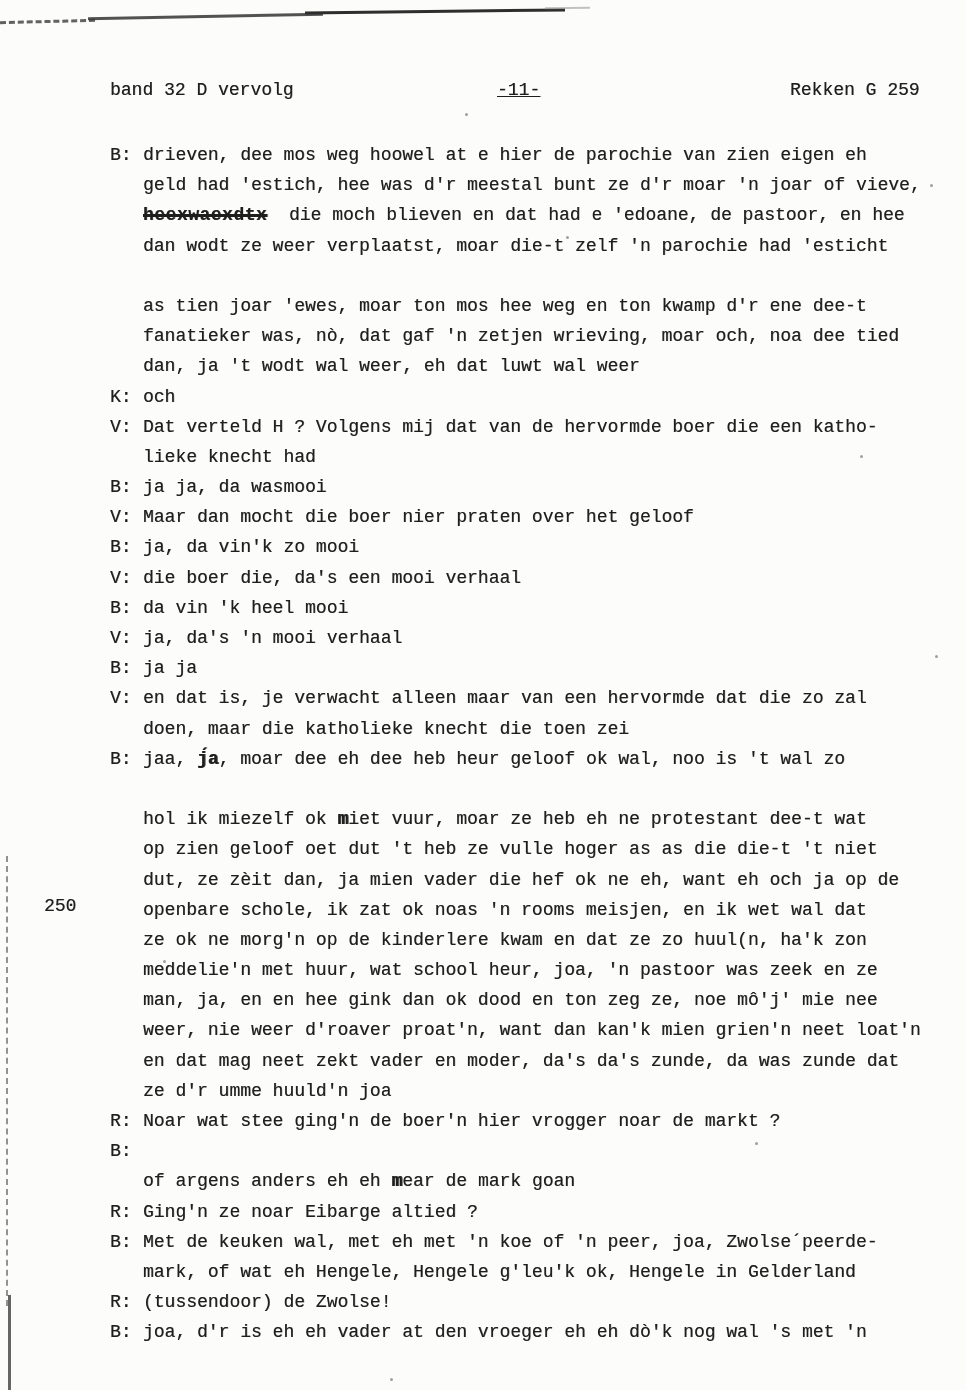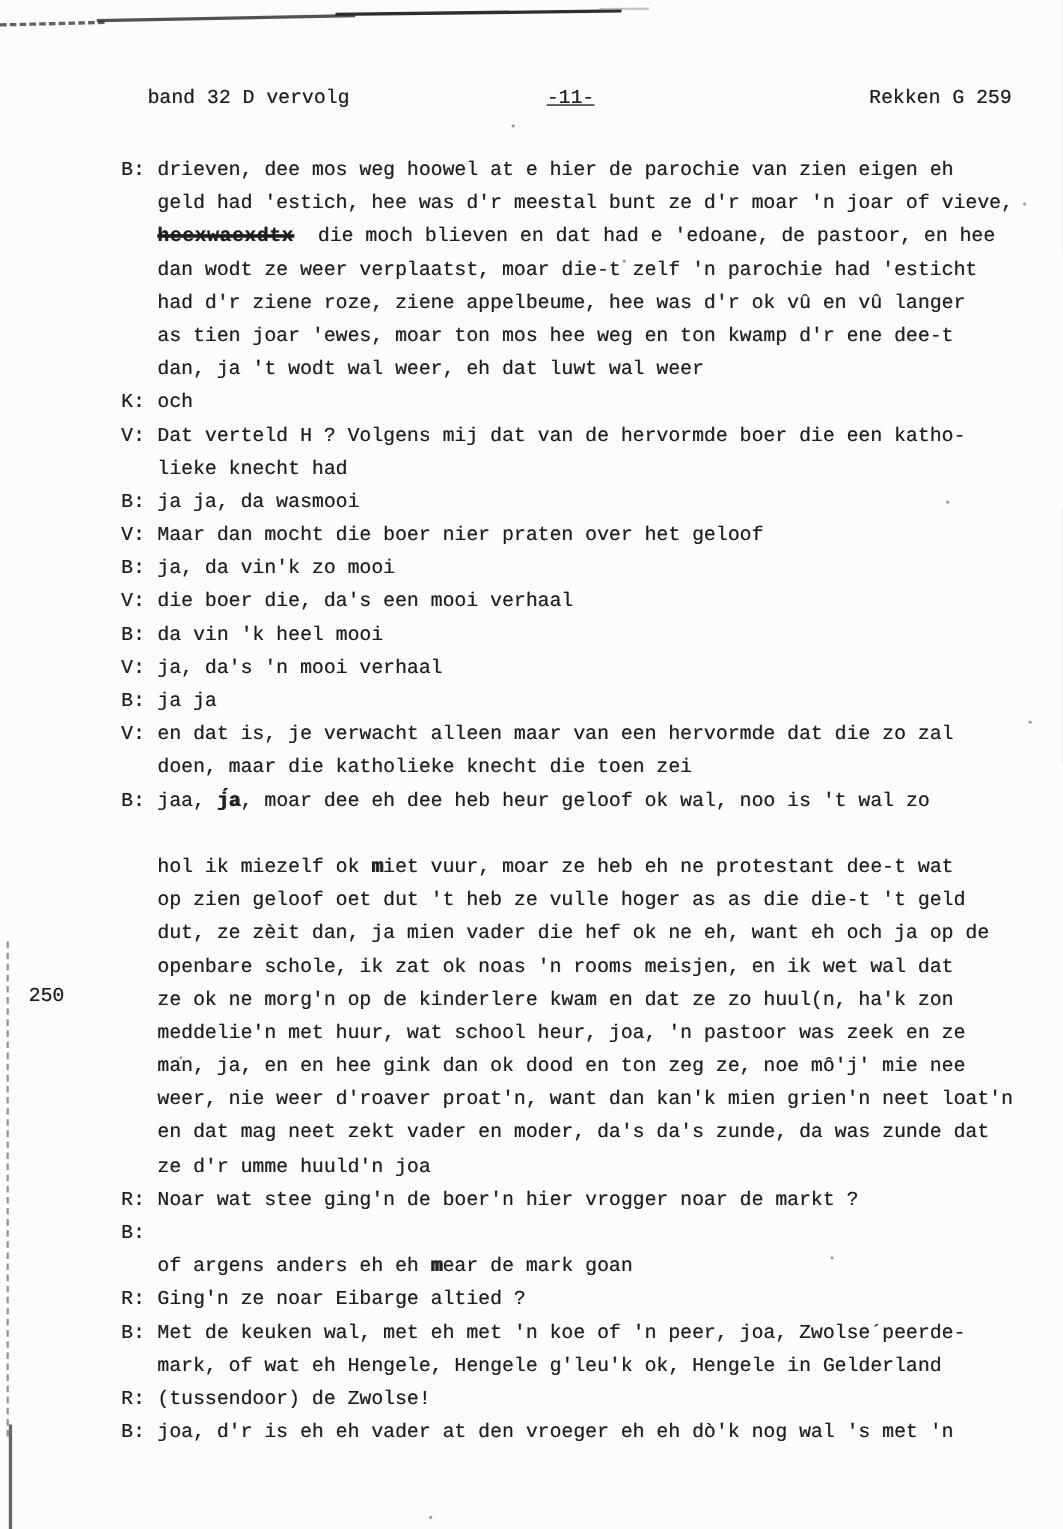--- a/index.html
+++ b/index.html
@@ -20,26 +20,26 @@
   .top-edge-a { left:0;   top:20px; width:95px;  border-top:3px dashed #3c3c3c; transform:rotate(-1.4deg); opacity:.8; }
   .top-edge-b { left:88px; top:15px; width:235px; border-top:3px solid #343434; transform:rotate(-1.1deg); opacity:.85; }
   .top-edge-c { left:305px; top:10px; width:260px; border-top:3px solid #2e2e2e; transform:rotate(-0.7deg); }
   .top-edge-d { left:545px; top:7px;  width:45px;  border-top:2px solid #9a9a9a; transform:rotate(-0.5deg); opacity:.6; }
   .left-edge-a { left:6px; top:856px;  height:450px; border-left:2px dashed #5a5a5a; opacity:.65; }
   .left-edge-b { left:8px; top:1295px; height:95px;  border-left:3px solid #3f3f3f; opacity:.8; }
   .speck { position:absolute; width:3px; height:3px; border-radius:50%; background:#2f2f2f; opacity:.45; }
 
   
   .header { position:absolute; top:80px; left:0; width:966px; height:24px; font-size:18px; }
-  .h-left   { position:absolute; left:110px;margin-left:24px; }
+  .h-left   { position:absolute; left:110px; }
   .h-center { position:absolute; left:497px;text-decoration:underline; }
   .h-right  { position:absolute; left:790px; }
 
   
-  .margin-note { position:absolute; left:26px; top:896px; font-size:18px; }
+  .margin-note { position:absolute; left:44px; top:896px; font-size:18px; }
 
   
   .body { position:absolute; left:110px; top:140px; width:830px; font-size:18px; }
   .line { display:flex; height:30.2px; line-height:30.2px; white-space:pre; }
   .label { flex:0 0 33px; width:33px; }
   .text { white-space:pre; }
 
   
   .ov-strike {
     font-weight:bold;
@@ -77,39 +77,40 @@
     <span class="h-right">Rekken G 259</span>
   </div>
 
   <div class="margin-note ink" style="top: 896px;">250</div>
 
   <div class="body ink" id="transcript">
       <div class="line"><span class="label">B:</span><span class="text"><span>drieven, dee mos weg hoowel at e hier de parochie van zien eigen eh</span></span></div>
       <div class="line"><span class="label"></span><span class="text"><span>geld had 'estich, hee was d'r meestal bunt ze d'r moar 'n joar of vieve,</span></span></div>
       <div class="line"><span class="label"></span><span class="text"><span class="ov-strike">heexwaexdtx</span><span>  die moch blieven en dat had e 'edoane, de pastoor, en hee</span></span></div>
       <div class="line"><span class="label"></span><span class="text"><span>dan wodt ze weer verplaatst, moar die-t zelf 'n parochie had 'esticht</span></span></div>
-      <div class="line"><span class="label"></span><span class="text"><span>had d'r ziene roze, ziene appelbeume, hee was d'r ok vû en vû langer</span></span></div>
+      <div class="line"><span class="label"></span></div>
       <div class="line"><span class="label"></span><span class="text"><span>as tien joar 'ewes, moar ton mos hee weg en ton kwamp d'r ene dee-t</span></span></div>
+      <div class="line"><span class="label"></span><span class="text"><span>fanatieker was, nò, dat gaf 'n zetjen wrieving, moar och, noa dee tied</span></span></div>
       <div class="line"><span class="label"></span><span class="text"><span>dan, ja 't wodt wal weer, eh dat luwt wal weer</span></span></div>
       <div class="line"><span class="label">K:</span><span class="text"><span>och</span></span></div>
       <div class="line"><span class="label">V:</span><span class="text"><span>Dat verteld H ? Volgens mij dat van de hervormde boer die een katho-</span></span></div>
       <div class="line"><span class="label"></span><span class="text"><span>lieke knecht had</span></span></div>
       <div class="line"><span class="label">B:</span><span class="text"><span>ja ja, da wasmooi</span></span></div>
       <div class="line"><span class="label">V:</span><span class="text"><span>Maar dan mocht die boer nier praten over het geloof</span></span></div>
       <div class="line"><span class="label">B:</span><span class="text"><span>ja, da vin'k zo mooi</span></span></div>
       <div class="line"><span class="label">V:</span><span class="text"><span>die boer die, da's een mooi verhaal</span></span></div>
       <div class="line"><span class="label">B:</span><span class="text"><span>da vin 'k heel mooi</span></span></div>
       <div class="line"><span class="label">V:</span><span class="text"><span>ja, da's 'n mooi verhaal</span></span></div>
       <div class="line"><span class="label">B:</span><span class="text"><span>ja ja</span></span></div>
       <div class="line"><span class="label">V:</span><span class="text"><span>en dat is, je verwacht alleen maar van een hervormde dat die zo zal</span></span></div>
       <div class="line"><span class="label"></span><span class="text"><span>doen, maar die katholieke knecht die toen zei</span></span></div>
       <div class="line"><span class="label">B:</span><span class="text"><span>jaa, </span><span class="ov-over">j́a</span><span>, moar dee eh dee heb heur geloof ok wal, noo is 't wal zo</span></span></div>
       <div class="line"><span class="label"></span></div>
       <div class="line"><span class="label"></span><span class="text"><span>hol ik miezelf ok </span><span class="ov-bold">m</span><span>iet vuur, moar ze heb eh ne protestant dee-t wat</span></span></div>
-      <div class="line"><span class="label"></span><span class="text"><span>op zien geloof oet dut 't heb ze vulle hoger as as die die-t 't geld</span></span></div>
+      <div class="line"><span class="label"></span><span class="text"><span>op zien geloof oet dut 't heb ze vulle hoger as as die die-t 't niet</span></span></div>
       <div class="line"><span class="label"></span><span class="text"><span>dut, ze zèit dan, ja mien vader die hef ok ne eh, want eh och ja op de</span></span></div>
       <div class="line"><span class="label"></span><span class="text"><span>openbare schole, ik zat ok noas 'n rooms meisjen, en ik wet wal dat</span></span></div>
       <div class="line"><span class="label"></span><span class="text"><span>ze ok ne morg'n op de kinderlere kwam en dat ze zo huul(n, ha'k zon</span></span></div>
       <div class="line"><span class="label"></span><span class="text"><span>meddelie'n met huur, wat school heur, joa, 'n pastoor was zeek en ze</span></span></div>
       <div class="line"><span class="label"></span><span class="text"><span>man, ja, en en hee gink dan ok dood en ton zeg ze, noe mô'j' mie nee</span></span></div>
       <div class="line"><span class="label"></span><span class="text"><span>weer, nie weer d'roaver proat'n, want dan kan'k mien grien'n neet loat'n</span></span></div>
       <div class="line"><span class="label"></span><span class="text"><span>en dat mag neet zekt vader en moder, da's da's zunde, da was zunde dat</span></span></div>
       <div class="line"><span class="label"></span><span class="text"><span>ze d'r umme huuld'n joa</span></span></div>
       <div class="line"><span class="label">R:</span><span class="text"><span>Noar wat stee ging'n de boer'n hier vrogger noar de markt ?</span></span></div>
       <div class="line"><span class="label">B:</span></div>

